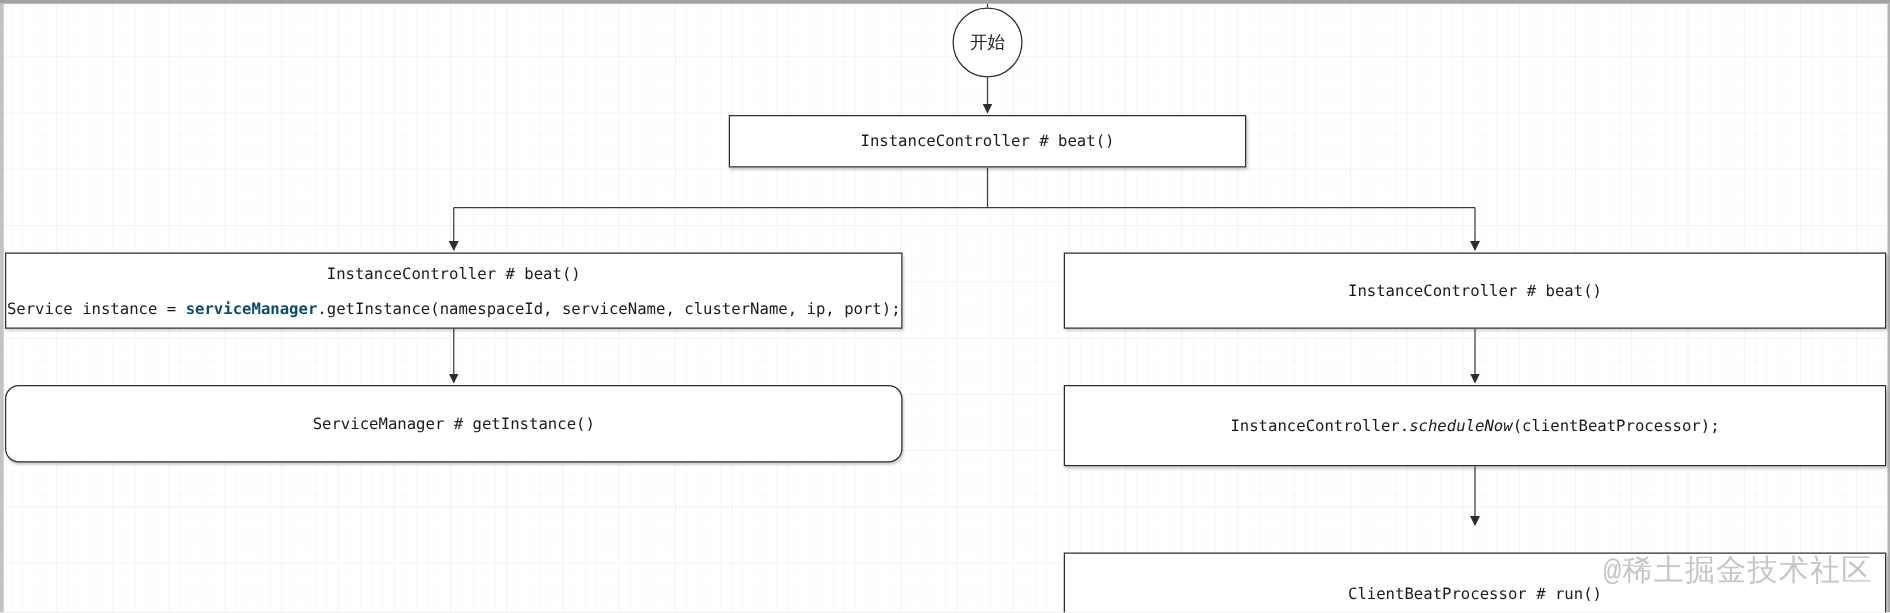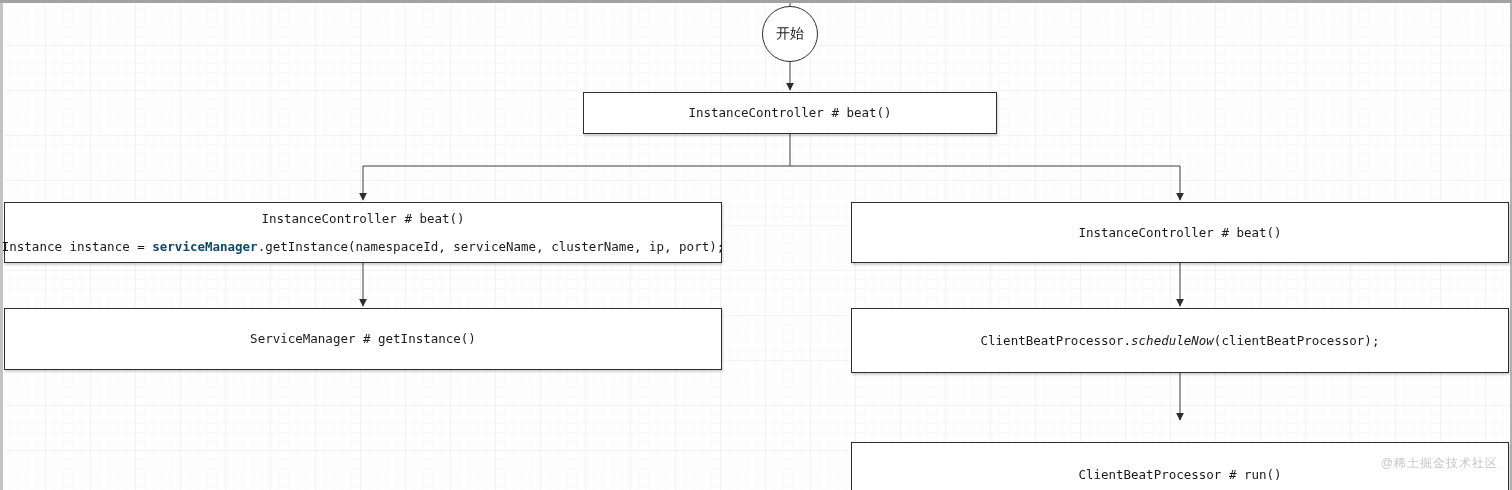--- a/index.html
+++ b/index.html
@@ -42,27 +42,27 @@
     font-size: 12.5px;
     line-height: 14px;
     white-space: nowrap;
   }
   .node .line { display: block; }
   .hl-purple { color: #0c4a6e; font-weight: bold; }
   .italic { font-style: italic; }
   .n-top          { left: 583px; top: 92px;  width: 414px; height: 42px; }
   .n-left-beat    { left: 4px;   top: 202px; width: 718px; height: 61px; }
   .n-right-beat   { left: 851px; top: 202px; width: 658px; height: 61px; }
-  .n-sm-get       { left: 4px;   top: 308px; width: 718px; height: 62px; }
+  .n-sm-get       { left: 4px;   top: 308px; width: 718px; height: 62px; border-radius: 11px; }
   .n-svc-process  { left: 851px; top: 308px; width: 658px; height: 65px; }
   .n-cbp-run      { left: 851px; top: 422px; width: 658px; height: 66px; margin-top: 20px; }
   .watermark {
     position: absolute; right: 14px; bottom: 18px;
-    font-family: Liberation Sans, sans-serif;
-    font-size: 12px; color: #c6c6c6; letter-spacing: 1px;
+    font-family: Liberation Mono, monospace;
+    font-size: 24px; color: #c6c6c6; letter-spacing: 1px;
   }
 </style>
 </head>
 <body>
 
 <div class="canvas">
 
   <div class="edge-top"></div>
   <div class="edge-left"></div>
   <div class="edge-right"></div>
@@ -95,33 +95,33 @@
   <div class="start-circle">
     <span>开始</span>
   </div>
 
   <div class="node n-top">
     <span class="line">InstanceController # beat()</span>
   </div>
 
   <div class="node n-left-beat">
     <span class="line">InstanceController # beat()</span>
-    <span class="line"><span>Instance instance = </span><span class="hl-purple">serviceManager</span><span>.getInstance(namespaceId, serviceName, clusterName, ip, port);</span></span>
+    <span class="line"><span>Service instance = </span><span class="hl-purple">serviceManager</span><span>.getInstance(namespaceId, serviceName, clusterName, ip, port);</span></span>
   </div>
 
   <div class="node n-right-beat">
     <span class="line">InstanceController # beat()</span>
   </div>
 
   <div class="node n-sm-get">
     <span class="line">ServiceManager # getInstance()</span>
   </div>
 
   <div class="node n-svc-process">
-    <span class="line"><span>ClientBeatProcessor.</span><span class="italic">scheduleNow</span><span>(clientBeatProcessor);</span></span>
+    <span class="line"><span>InstanceController.</span><span class="italic">scheduleNow</span><span>(clientBeatProcessor);</span></span>
   </div>
 
   <div class="node n-cbp-run">
     <span class="line">ClientBeatProcessor # run()</span>
   </div>
 
   <div class="watermark">@稀土掘金技术社区</div>
 
 </div>
 

